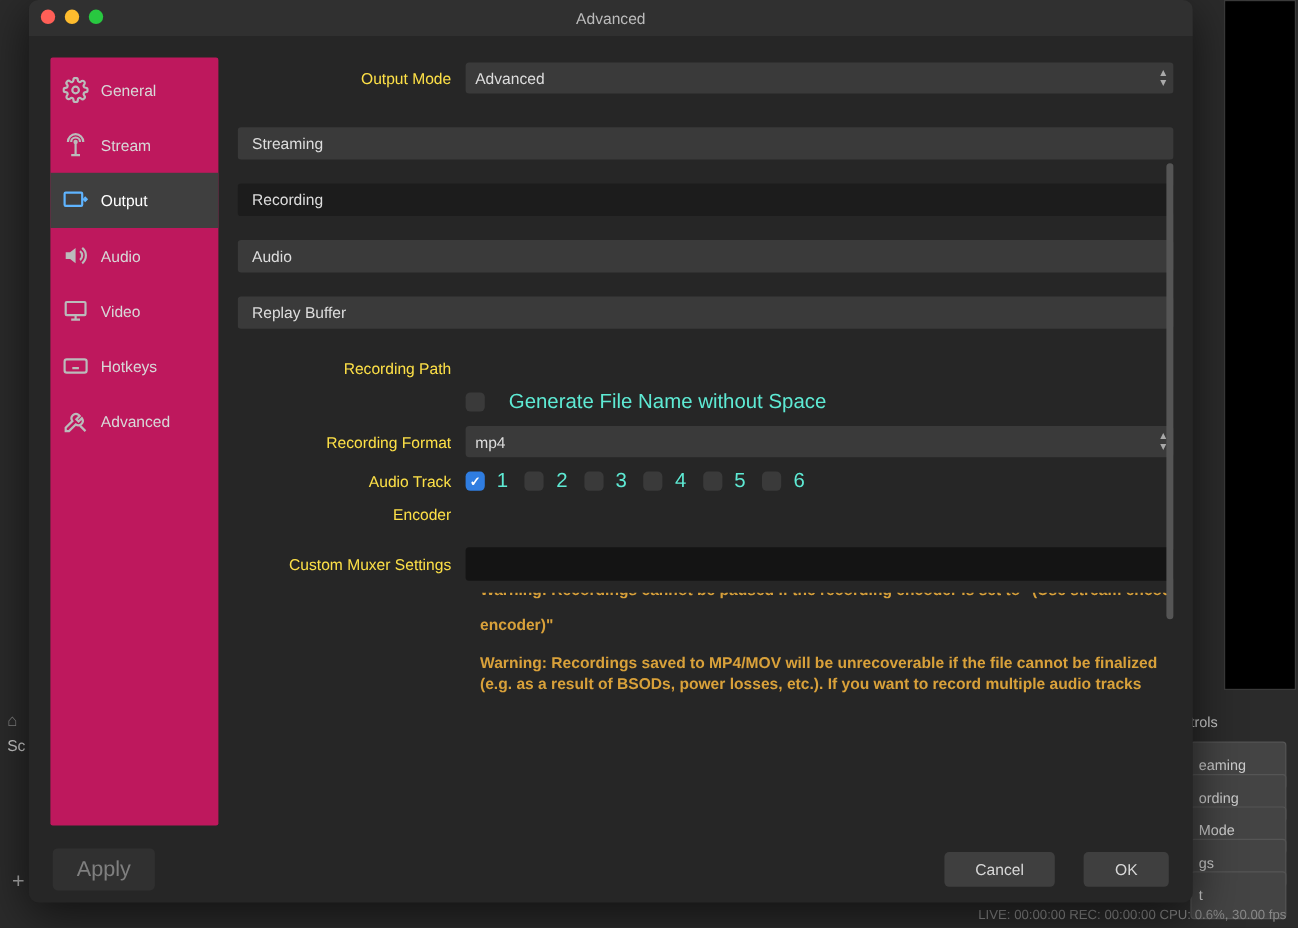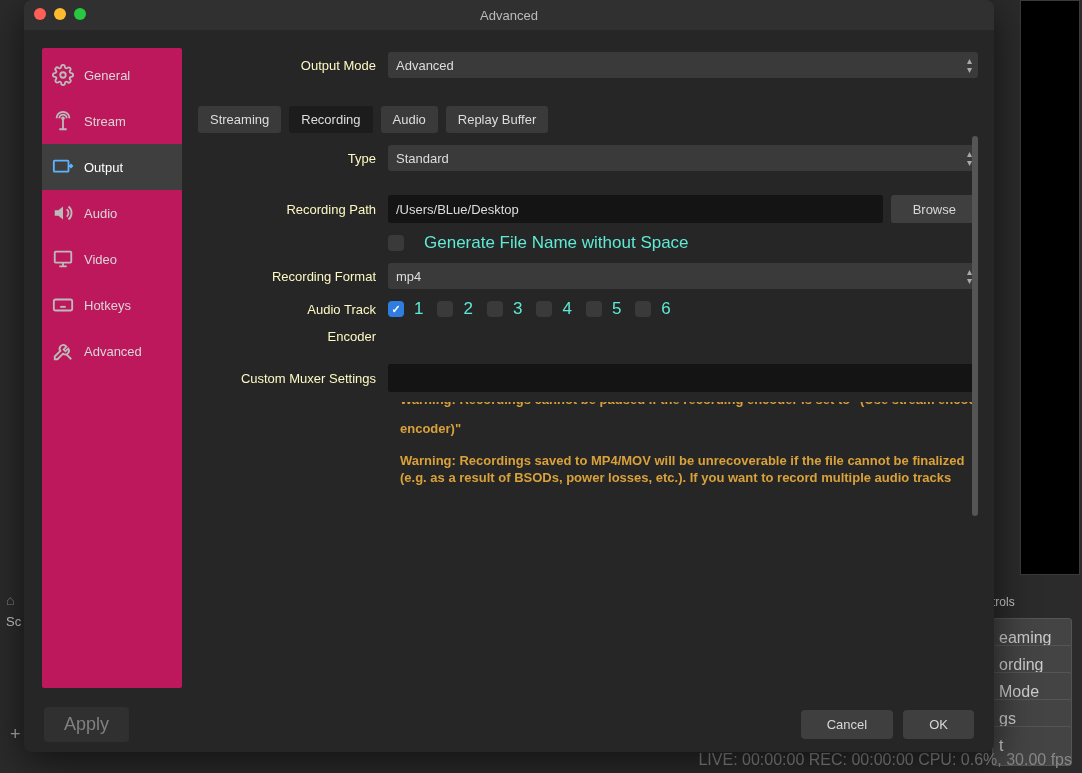--- a/index.html
+++ b/index.html
@@ -1,22 +1,22 @@
 <!DOCTYPE html>
 <html><head>
 <meta charset="utf-8">
 <style>
   * { box-sizing: border-box; margin: 0; padding: 0; font-family: -apple-system, "Helvetica Neue", Arial, sans-serif; }
   body { width: 1082px; height: 773px; background: #2b2b2b; position: relative; overflow: hidden; color: #d8d8d8; font-size: 13px; }
 
   
   .bg-preview { position: absolute; left: 1020px; top: 0; width: 60px; height: 575px; background: #000; border: 1px solid #3a3a3a;}
   .bg-panel-label { position:absolute; left: 992px; top: 595px; font-size: 12px; color: #ccc; }
-  .bg-btn { position:absolute; left: 992px; width: 80px; height: 40px; background: #444; border:1px solid #555; font-size:16px; color:#ccc; display:flex; align-items:center; padding-left:6px; border-radius:3px;}
-  .bg-status { position: absolute; bottom: 4px; right: 10px; font-size: 16px; color: #888; white-space: nowrap;}
+  .bg-btn { position:absolute; left: 992px; width: 80px; height: 40px; background: #444; border:1px solid #555; font-size:12px; color:#ccc; display:flex; align-items:center; padding-left:6px; border-radius:3px;}
+  .bg-status { position: absolute; bottom: 4px; right: 10px; font-size: 11px; color: #888; white-space: nowrap;}
   .bg-plus { position:absolute; left: 10px; top: 724px; color:#aaa; font-size:18px;}
 
   
   .dialog { position: absolute; left: 24px; top: 0; width: 970px; height: 752px; background: #262626; border-radius: 8px; box-shadow: 0 10px 40px rgba(0,0,0,.6); display:flex; flex-direction:column; overflow:hidden;}
   .titlebar { height: 30px; background:#303030; position:relative; display:flex; align-items:center; justify-content:center; color:#bbb; font-size:13px; }
   .traffic { position:absolute; left:10px; top:8px; display:flex; gap:8px;}
   .tl { width:12px; height:12px; border-radius:50%; }
   .tl.red{background:#ff5f57;} .tl.yellow{background:#febc2e;} .tl.green{background:#28c840;}
 
   .dialog-body { flex:1; display:flex; padding: 18px 16px 0 18px; gap:16px; overflow:hidden;}
@@ -25,29 +25,29 @@
   .sidebar { width: 140px; background:#be185d; border-radius:2px; padding:4px 0; height: 640px;}
   .side-item { display:flex; align-items:center; gap:10px; padding: 12px 10px; color:#d8d8d8; cursor:pointer;}
   .side-item.selected { background:#3f3f3f; color:#fff;}
   .side-item .icon { width:22px; height:22px; display:flex; align-items:center; justify-content:center; color:#bbb;}
   .side-item.selected .icon { color:#5fb4ff;}
   .side-item span.lbl { font-size:13px;}
 
   
   .content { flex:1; display:flex; flex-direction:column; position:relative; overflow:hidden;}
   .row { display:flex; align-items:center; margin-bottom:10px;}
-  .row .label { width: 190px; text-align:right; padding-right:12px; color:#fef9c3; font-size:13px;}
+  .row .label { width: 190px; text-align:right; padding-right:12px; color:#fde047; font-size:13px;}
   .row .field { flex:1; }
 
   .select { background:#3a3a3a; height:26px; border-radius:3px; display:flex; align-items:center; padding: 0 8px; position:relative; color:#ddd; font-size:13px;}
   .select .spinner { position:absolute; right:6px; top:4px; font-size:10px; color:#aaa; line-height:9px; }
   .select .spinner::before { content:"▴"; display:block;}
   .select .spinner::after { content:"▾"; display:block;}
 
-  .tabs { display:flex; gap:8px; margin: 18px 0 12px 0;}
+  .tabs { display:flex; gap:20px; margin: 18px 0 12px 0; flex-direction: column;}
   .tab { padding: 6px 12px; background:#3a3a3a; border-radius:3px; font-size:13px; color:#ddd; cursor:pointer;}
   .tab.active { background:#1c1c1c; }
 
   .textinput { background:#141414; height:28px; border-radius:3px; padding:0 8px; color:#ddd; display:flex; align-items:center; font-size:13px; width:100%;}
   .browse-btn { margin-left:8px; background:#3f3f3f; height:28px; padding:0 22px; border-radius:3px; display:flex; align-items:center; font-size:13px; cursor:pointer;}
   .checkbox { width:16px; height:16px; border-radius:4px; background:#3a3a3a; display:inline-flex; align-items:center; justify-content:center; margin-right:6px; vertical-align:middle;}
   .checkbox.checked { background:#2f7de1;}
   .checkbox.checked::after { content:"✓"; color:#fff; font-size:11px; font-weight:bold;}
   .check-row { display:flex; align-items:center; gap:14px; color:#5eead4; font-size:17px;}
   .track { display:flex; align-items:center; gap:4px;}
@@ -58,21 +58,21 @@
   .warn-area { position:relative; margin-left:202px; margin-right:4px; overflow:hidden; height: 96px;}
 
   
   .v-scroll { position:absolute; right:0; top:58px; width:6px; height:430px; background:transparent;}
   .v-thumb { position:absolute; right:0; top:30px; width:6px; height:380px; background:#555; border-radius:3px;}
 
   
   .footer { height: 56px; display:flex; align-items:center; padding: 0 20px;}
   .footer .apply { background:#3a3a3a; opacity:.5; padding:7px 20px; border-radius:4px; font-size:18px;}
   .footer .spacer { flex:1;}
-  .footer .btn { background:#3f3f3f; padding:7px 26px; border-radius:4px; font-size:13px; margin-left:10px; cursor:pointer;}
+  .footer .btn { background:#3f3f3f; padding:7px 26px; border-radius:4px; font-size:13px; margin-left:24px; cursor:pointer;}
 
   svg { display:block; }
 </style>
 </head>
 <body>
 
 <div class="bg-preview"></div>
 <div class="bg-panel-label">trols</div>
 <div class="bg-btn" style="top:618px">
     <span>eaming</span>
@@ -191,40 +191,25 @@
         </div>
       </div>
 
       <div class="tabs">
         <div class="tab">Streaming</div>
         <div class="tab active">Recording</div>
         <div class="tab">Audio</div>
         <div class="tab">Replay Buffer</div>
       </div>
 
-      <div class="row">
-        <div class="label">Type</div>
-        <div class="field">
-          <div class="select">
-            <span>Standard</span>
-              <span class="spinner"></span>
-          </div>
-        </div>
-      </div>
 
       <div style="height:14px"></div>
 
       <div class="row">
         <div class="label">Recording Path</div>
-        <div class="field" style="display:flex;">
-          <div class="textinput">
-              <span>/Users/BLue/Desktop</span>
-            </div>
-          <div class="browse-btn">Browse</div>
-        </div>
       </div>
 
       <div class="row">
         <div class="label"></div>
         <div class="field check-row">
           <span class="checkbox"></span>
           <span>Generate File Name without Space</span>
         </div>
       </div>
 

